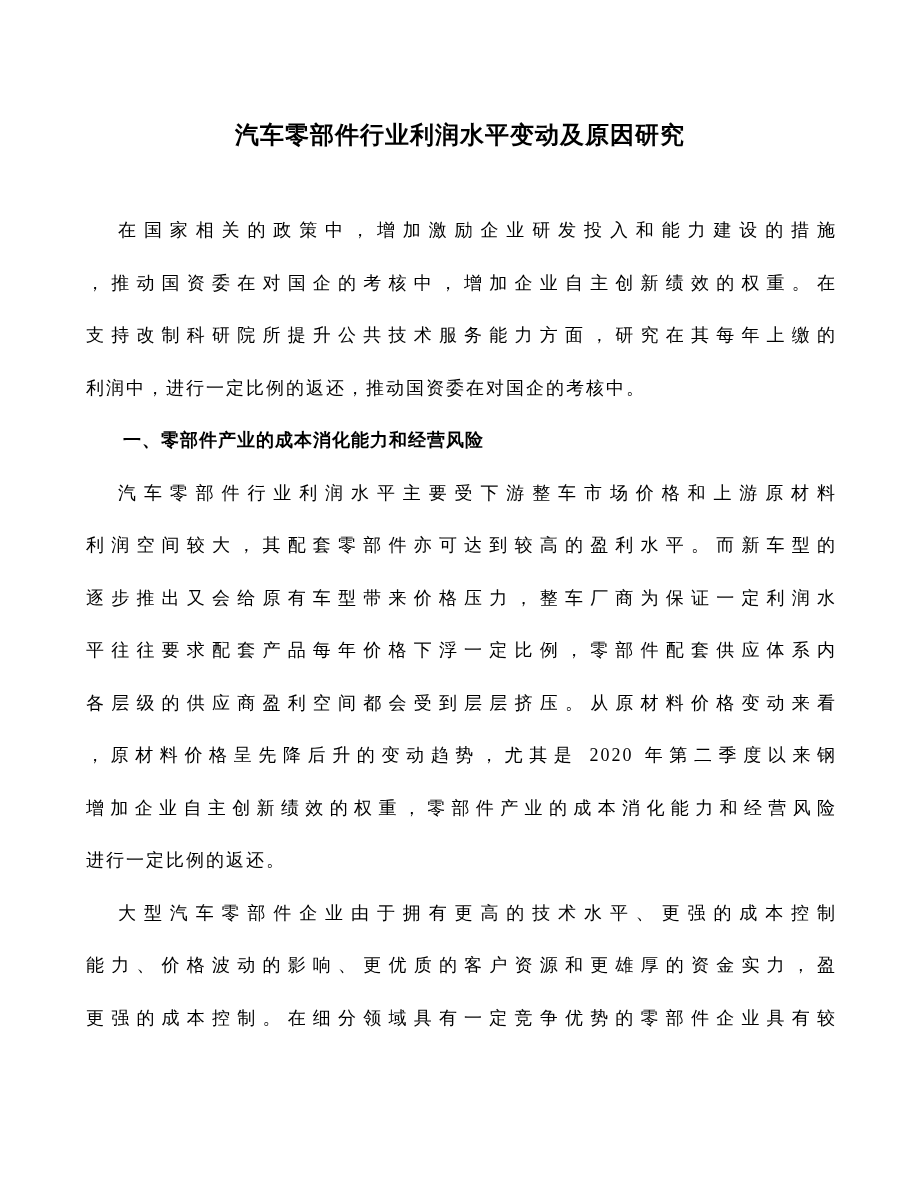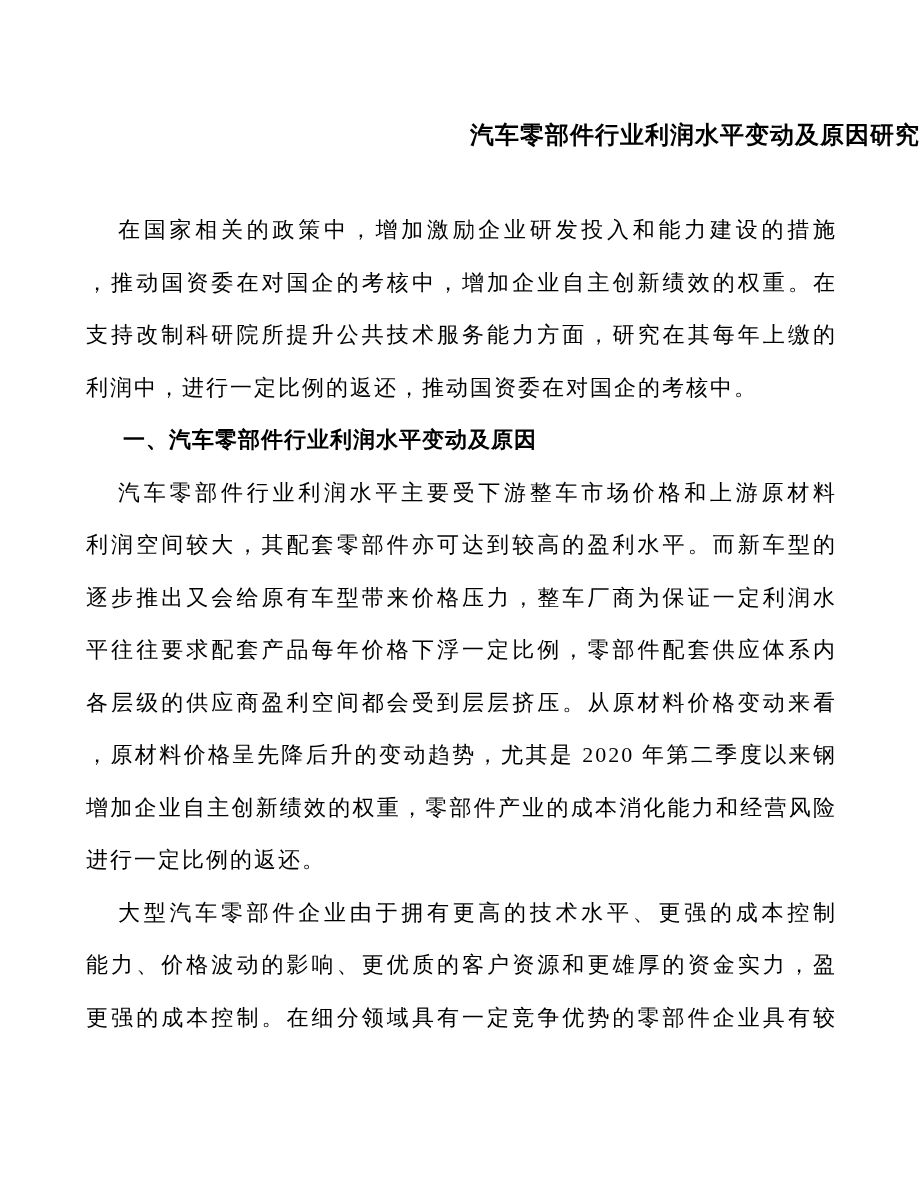--- a/index.html
+++ b/index.html
@@ -16,36 +16,36 @@
     width: 920px;
     height: 1191px;
     background: #ffffff;
     overflow: hidden;
   }
   .doc-title {
     position: absolute;
     top: 117px;
     left: 0;
     width: 100%;
-    text-align: right;
+    text-align: center;
     font-size: 24px;
     font-weight: bold;
     line-height: 36px;
     letter-spacing: 1px;
   }
   .doc-body {
     position: absolute;
     top: 204px;
     left: 86px;
     width: 751px;
   }
   .line {
     height: 52.5px;
     line-height: 52.5px;
-    font-size: 22px;
+    font-size: 18px;
     letter-spacing: 2px;
     overflow: hidden;
     font-weight: normal;
     text-align: left;
   }
   .j {
     text-align: justify;
     text-align-last: justify;
   }
   .ind { text-indent: 32px; }
@@ -62,21 +62,21 @@
 
   <h1 class="doc-title">汽车零部件行业利润水平变动及原因研究</h1>
 
   <div class="doc-body">
 
     <p class="line j ind">在国家相关的政策中，增加激励企业研发投入和能力建设的措施</p>
     <p class="line j">，推动国资委在对国企的考核中，增加企业自主创新绩效的权重。在</p>
     <p class="line j">支持改制科研院所提升公共技术服务能力方面，研究在其每年上缴的</p>
     <p class="line">利润中，进行一定比例的返还，推动国资委在对国企的考核中。</p>
 
-    <h2 class="line heading">一、汽车零部件行业利润水平变动及原因</h2>
+    <h2 class="line heading">一、零部件产业的成本消化能力和经营风险</h2>
 
     <p class="line j ind">汽车零部件行业利润水平主要受下游整车市场价格和上游原材料</p>
     <p class="line j">利润空间较大，其配套零部件亦可达到较高的盈利水平。而新车型的</p>
     <p class="line j">逐步推出又会给原有车型带来价格压力，整车厂商为保证一定利润水</p>
     <p class="line j">平往往要求配套产品每年价格下浮一定比例，零部件配套供应体系内</p>
     <p class="line j">各层级的供应商盈利空间都会受到层层挤压。从原材料价格变动来看</p>
     <p class="line j">，原材料价格呈先降后升的变动趋势，尤其是 2020 年第二季度以来钢</p>
     <p class="line j">增加企业自主创新绩效的权重，零部件产业的成本消化能力和经营风险</p>
     <p class="line">进行一定比例的返还。</p>
 

